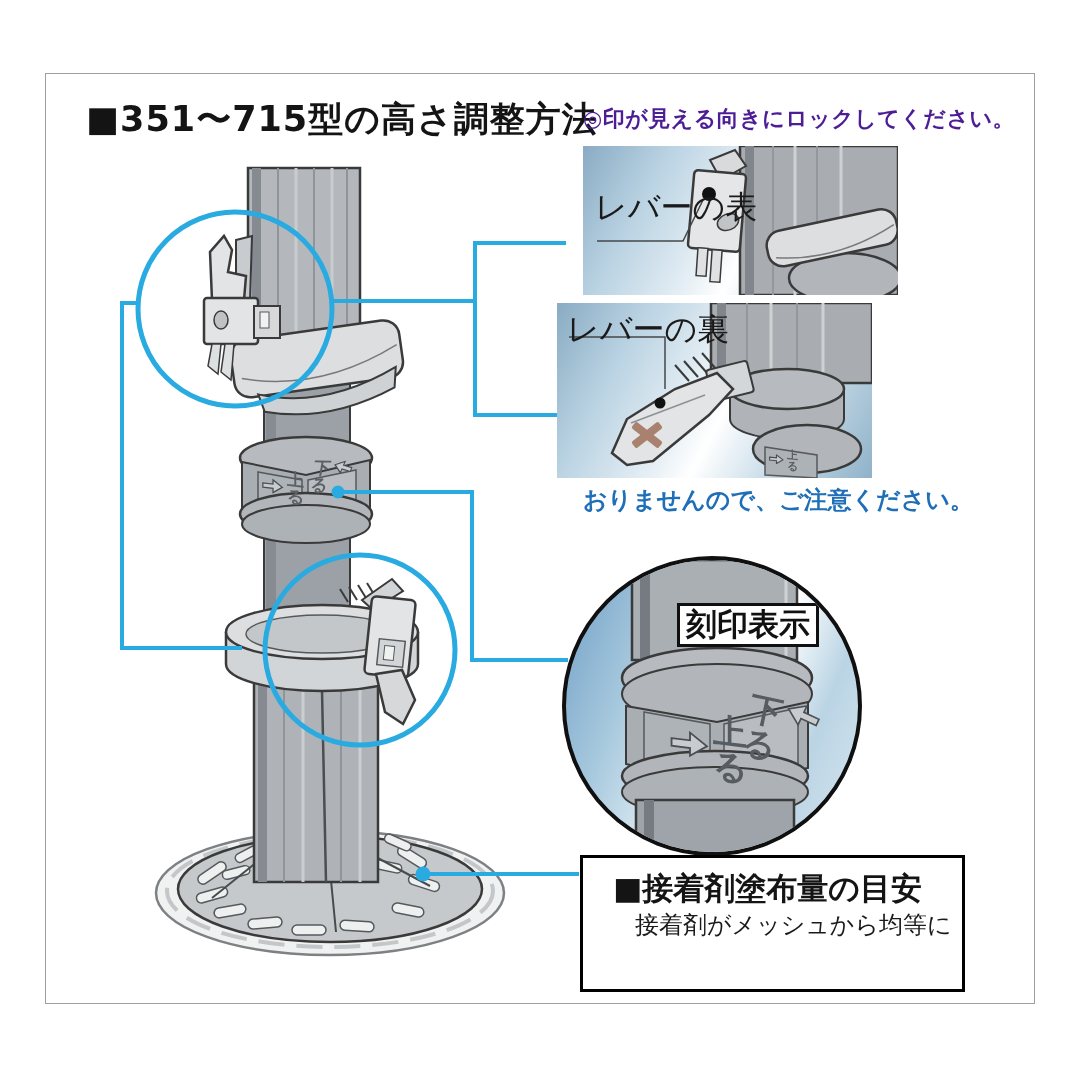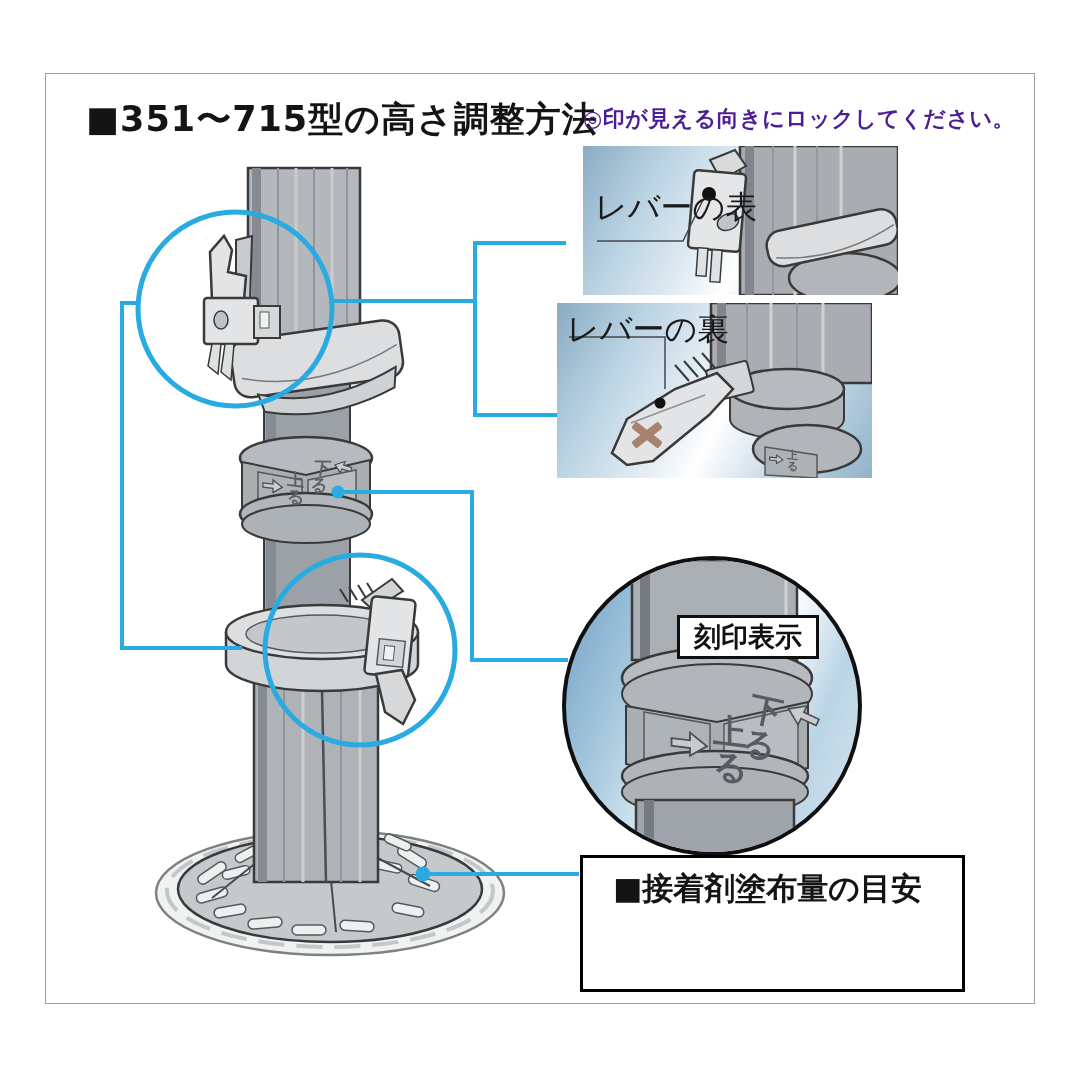--- a/index.html
+++ b/index.html
@@ -32,21 +32,21 @@
     left:583px;top:485px;font-size:24px;line-height:31px;font-weight:600;color:#1e6eb8;white-space:nowrap;
   }
   .detail-circle{
     left:562px;top:556px;width:300px;height:300px;border-radius:50%;
     border:4px solid #101010;box-sizing:border-box;overflow:hidden;
     background:linear-gradient(112deg,#6e9ec6 0%,#a9cade 28%,#e8f1f7 52%,#ffffff 60%,#bad4e4 78%,#d9e7f0 100%);
   }
   .detail-label{
     position:absolute;left:111px;top:43px;width:142px;height:44px;background:#ffffff;
     border:3px solid #101010;box-sizing:border-box;display:flex;align-items:center;justify-content:center;
-    font-size:27px;font-weight:600;color:#111;white-space:nowrap;margin-top:12px;
+    font-size:31px;font-weight:600;color:#111;white-space:nowrap;
   }
   .adhesive-box{
     left:580px;top:855px;width:385px;height:137px;background:#fff;
     border:3px solid #000;box-sizing:border-box;
   }
   .adhesive-title{margin:10px 16px 0 30px;font-size:31px;font-weight:700;color:#141414;white-space:nowrap;}
   .adhesive-line{margin-left:52px;font-size:24px;line-height:31px;color:#1a1a1a;white-space:nowrap;}
   .mark{position:absolute;display:flex;align-items:center;gap:3px;}
   .vtxt{display:flex;flex-direction:column;line-height:1.02;font-weight:600;color:#5a6064;}
   .mark-up-main{left:262px;top:470px;transform:skewY(7deg);}
@@ -265,20 +265,21 @@
       <polygon points="1,6 13,6 13,1 24,8.5 13,16 13,11 1,11" fill="#c8ccce" stroke="#4a4f54" stroke-width="2"></polygon>
     </svg>
     <div class="vtxt">
         <div>上</div>
         <div>る</div>
       </div>
   </div>
 </div>
 
 <div class="abs caution">
+  <div>おりませんので、ご注意ください。</div>
 </div>
 
 <div class="abs detail-circle">
   <svg width="300" height="300" viewBox="0 0 300 300" style="position:absolute;left:0;top:0">
     <rect x="66" y="0" width="165" height="100" fill="#aaafb4" stroke="#3a3a3a" stroke-width="2.5"></rect>
     <rect x="74" y="0" width="10" height="100" fill="#757b80"></rect>
     <line x1="220" y1="0" x2="220" y2="100" stroke="#cfd2d4" stroke-width="3"></line>
     <ellipse cx="151" cy="118" rx="95" ry="30" fill="#b7bbbf" stroke="#3a3a3a" stroke-width="2.5"></ellipse>
     <ellipse cx="151" cy="134" rx="95" ry="30" fill="#b2b6ba" stroke="#3a3a3a" stroke-width="2"></ellipse>
     <polygon points="60,146 151,162 242,142 242,208 151,226 60,204" fill="#a9aeb2" stroke="#3a3a3a" stroke-width="2"></polygon>
@@ -307,13 +308,14 @@
       <polygon points="1,6 13,6 13,1 24,8.5 13,16 13,11 1,11" fill="#c8ccce" stroke="#4a4f54" stroke-width="1.2"></polygon>
     </svg>
   </div>
   <div class="detail-label">
     <span>刻印表示</span>
   </div>
 </div>
 
 <div class="abs adhesive-box">
   <div class="adhesive-title">■接着剤塗布量の目安</div>
+  <div class="adhesive-line">接着剤がメッシュから均等に</div>
 </div>
 
 </body></html>

